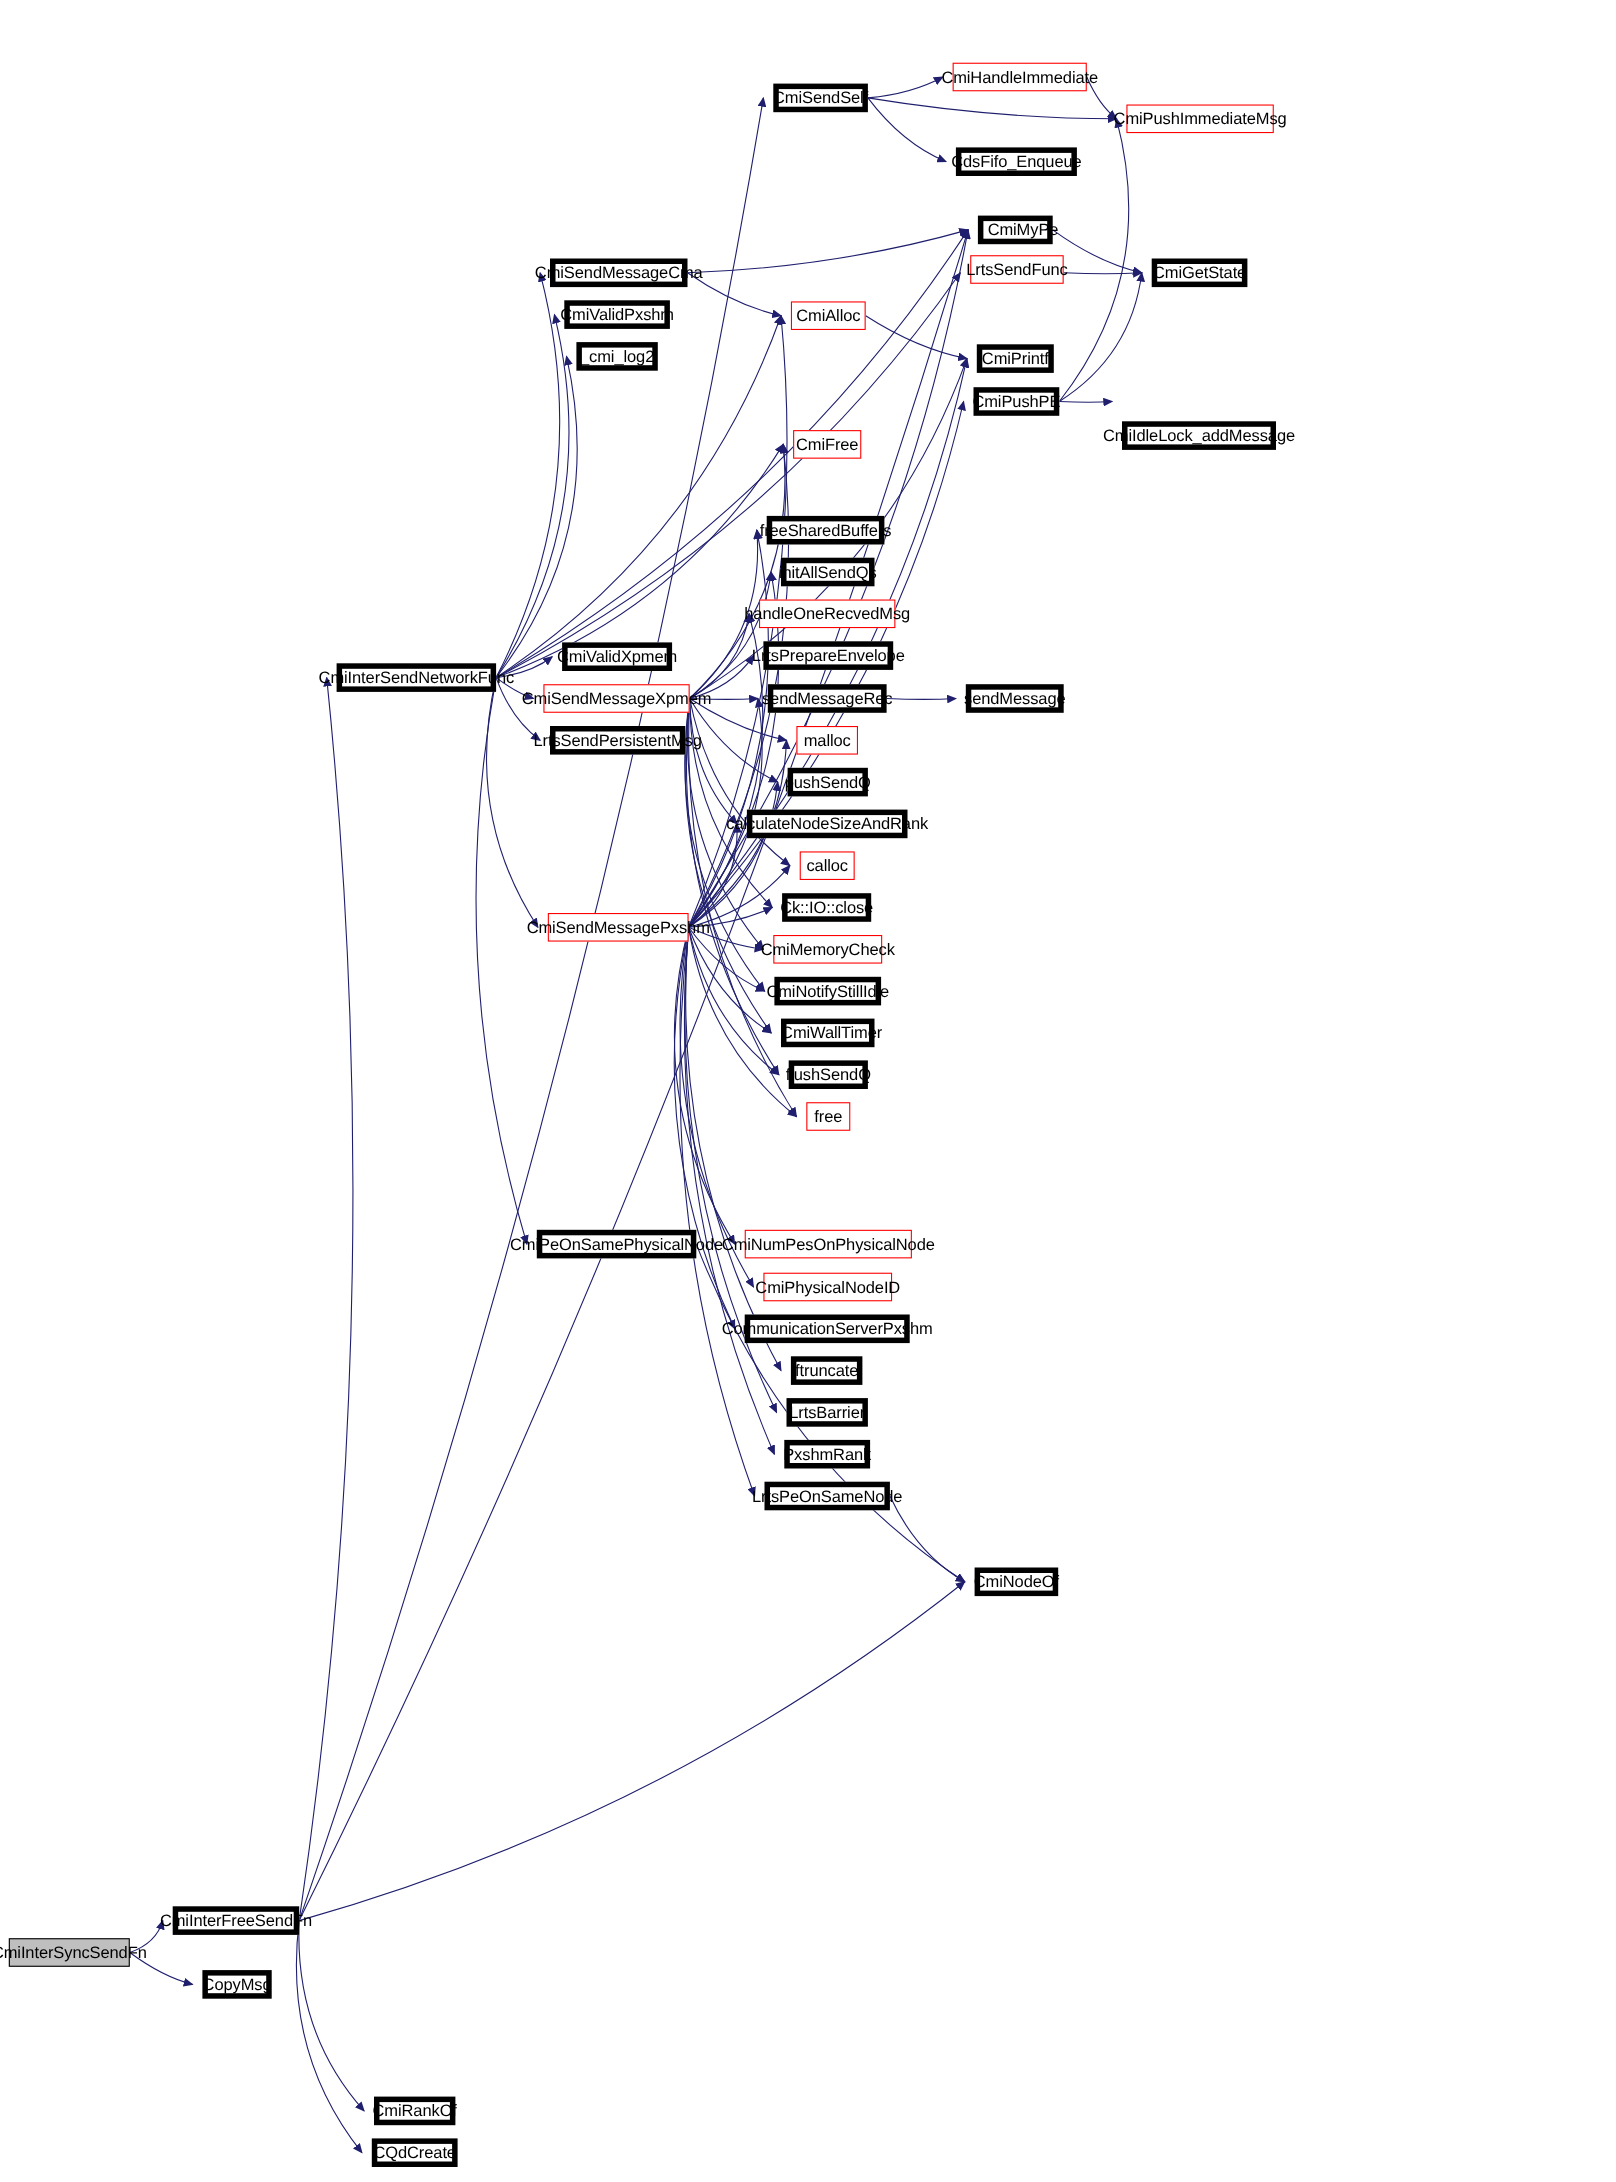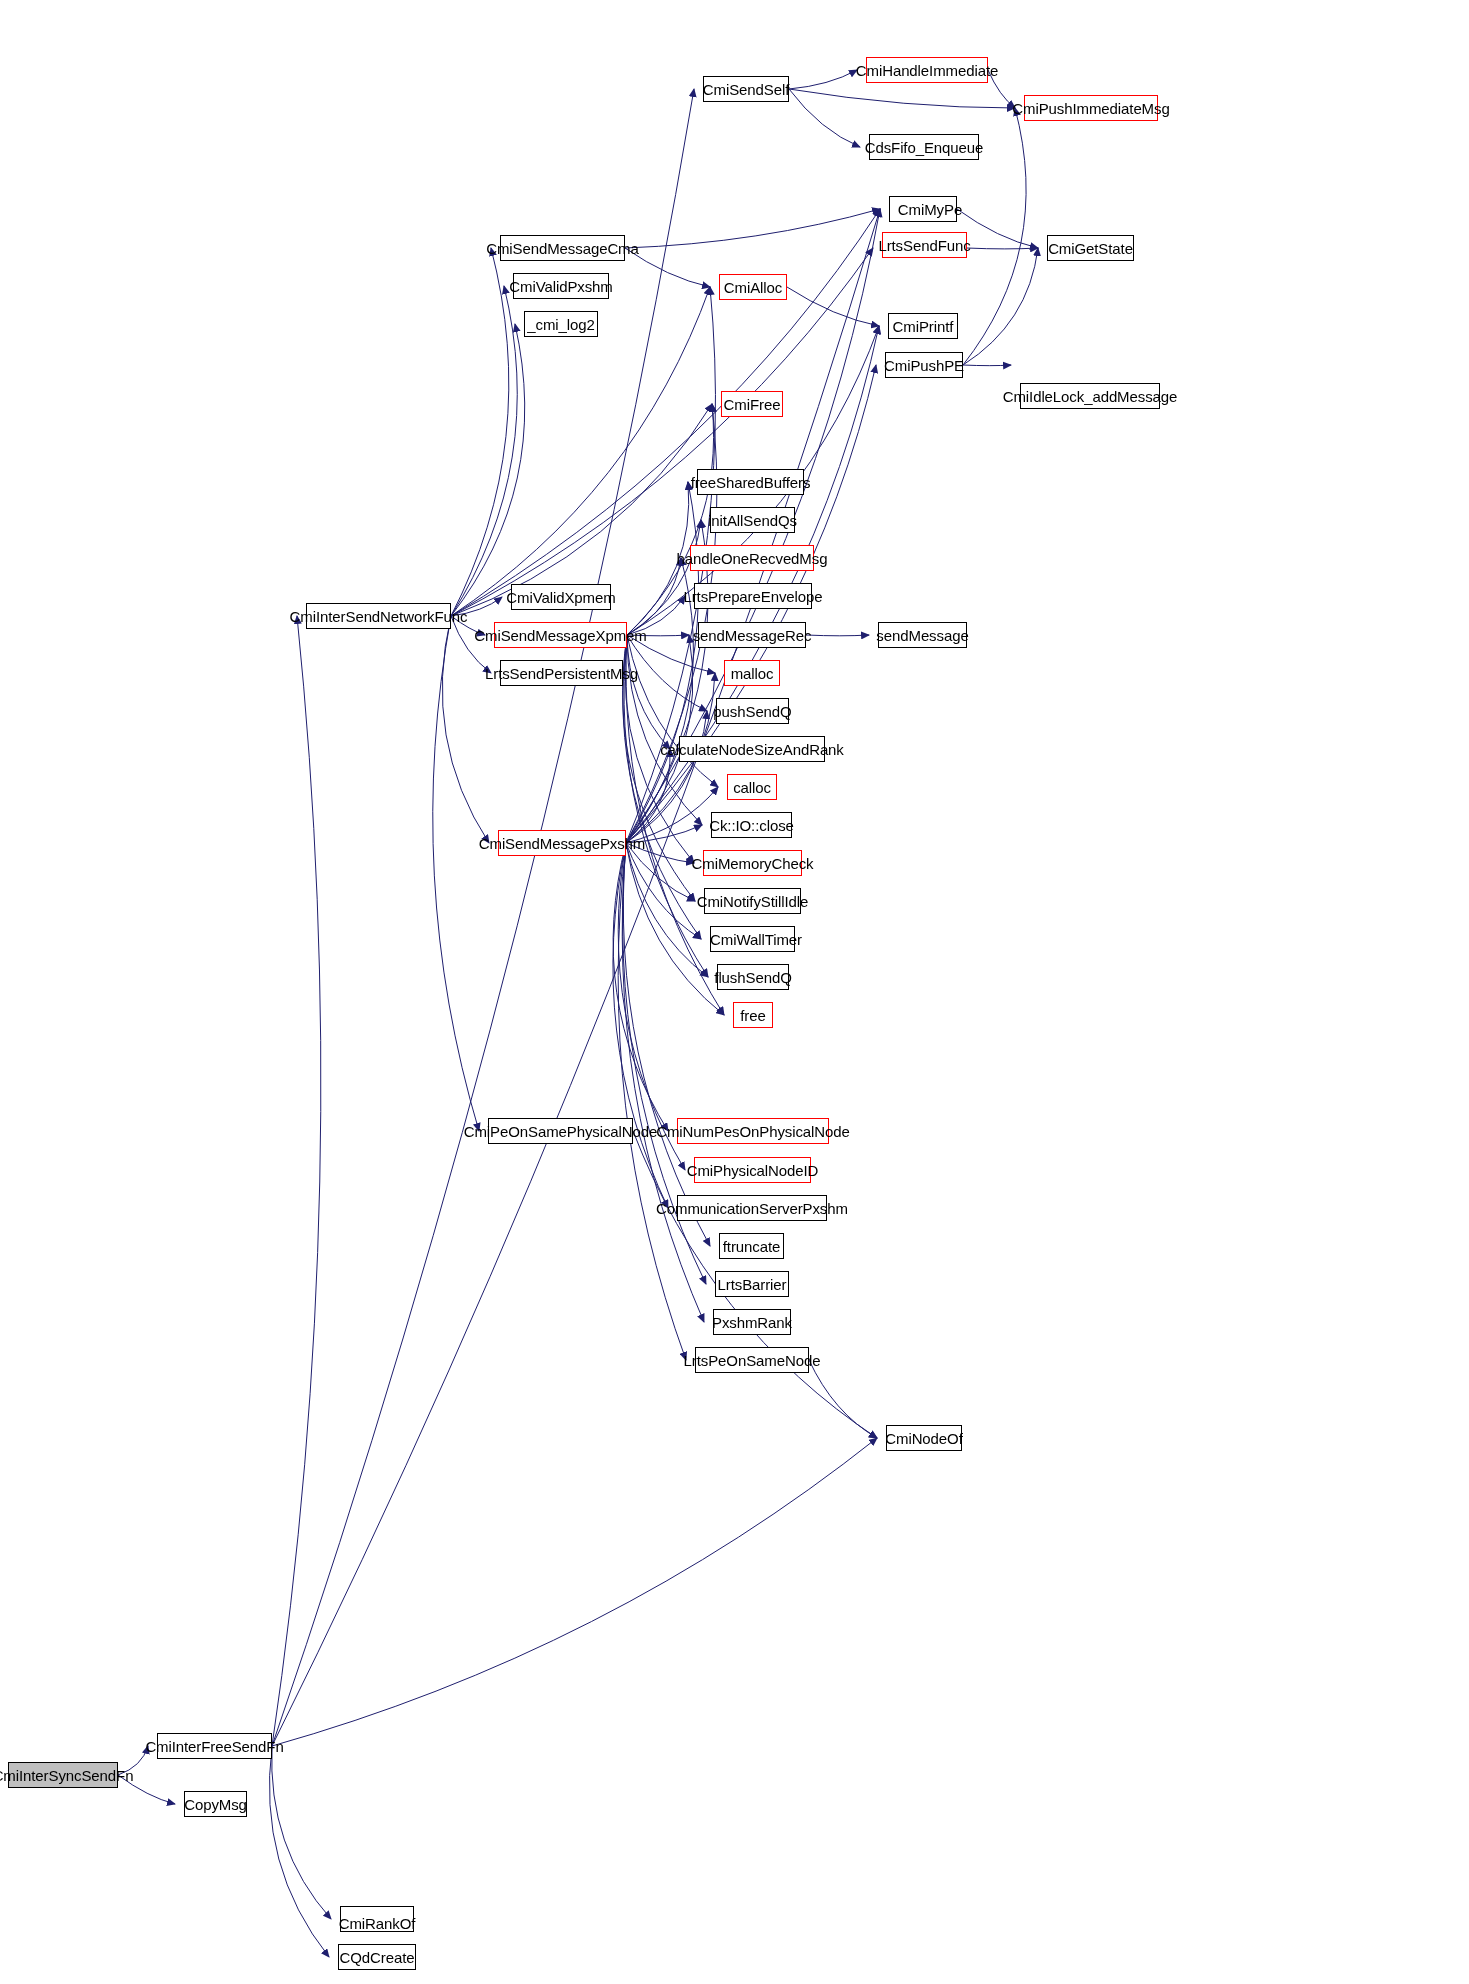--- a/index.html
+++ b/index.html
@@ -10,21 +10,21 @@
     height:1984px;
     background:#ffffff;
     font-family:"Liberation Sans", sans-serif;
     overflow:hidden;
   }
   #edges{position:absolute;left:0;top:0;width:1469px;height:1984px;pointer-events:none;}
   .node{
     position:absolute;
     box-sizing:border-box;
     background:#ffffff;
-    border:1px solid #000000;
+    border:5px solid #000000;
     color:#000000;
     font-size:15px;
     line-height:1;
     display:flex;
     align-items:center;
     justify-content:center;
     white-space:nowrap;
     letter-spacing:-0.1px;
     padding:0 7px;
     height:26px;

